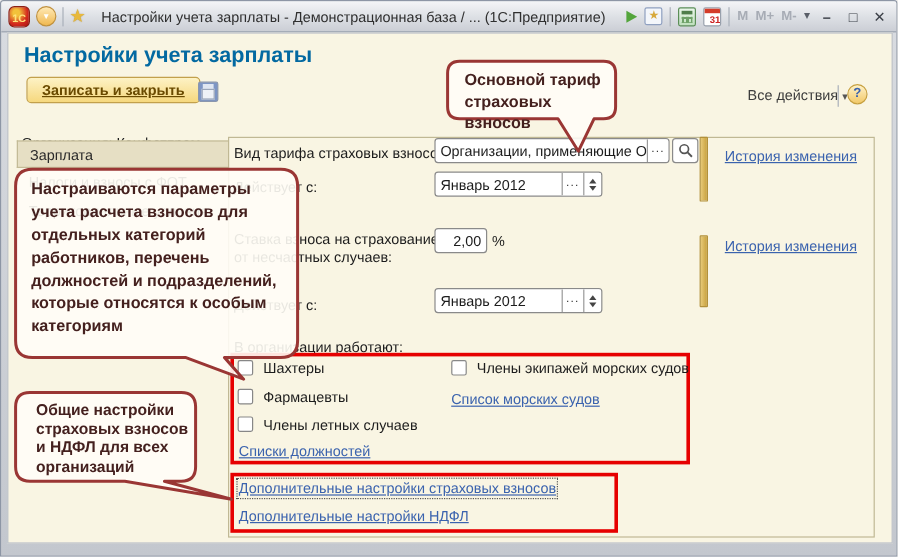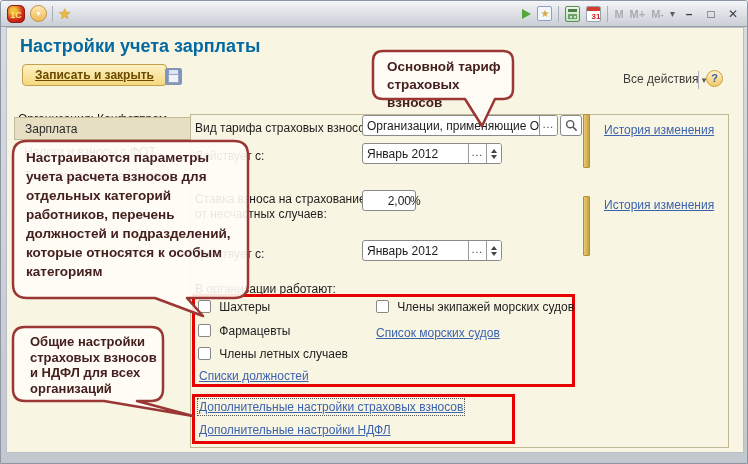--- a/index.html
+++ b/index.html
@@ -88,20 +88,21 @@
 </head>
 <body>
 
 <div class="win">
 
   <div class="titlebar">
     <div class="logo1c">1С</div>
     <div class="roundbtn"><span>▾</span></div>
     <div class="tb-sep"></div>
     <div class="tb-star">★</div>
+    <div class="tb-title">Настройки учета зарплаты - Демонстрационная база / ...  (1С:Предприятие)</div>
     <div class="tb-right">
       <div class="navarrow"></div>
       <div class="boxstar">★</div>
       <div class="tb-sep"></div>
       <div class="calcicon"></div>
       <div class="calicon">
         <div class="caltop"></div>
         <div class="calday">31</div>
       </div>
       <div class="tb-sep"></div>
@@ -161,21 +162,21 @@
       <div class="fval">Январь 2012</div>
       <div class="fbtn">...</div>
       <div class="spinbox">
         <div class="spin-up"></div>
         <div class="spin-dn"></div>
       </div>
     </div>
 
     <div class="abs lbl preline" style="left:188px;top:164px;line-height:15px;">Ставка взноса на страхование
 от несчастных случаев:</div>
-    <div class="abs fgroup" style="left:355px;top:162px;width:54px;">
+    <div class="abs fgroup" style="left:355px;top:162px;width:44px;">
       <div class="fval" style="text-align:right;">2,00</div>
     </div>
     <div class="abs lbl" style="left:403px;top:166px;">%</div>
     <div class="abs goldbar" style="left:576px;top:168px;height:60px;"></div>
     <div class="abs link" style="left:597px;top:170px;">История изменения</div>
 
     <div class="abs lbl" style="left:188px;top:219px;">Действует с:</div>
     <div class="abs fgroup" style="left:355px;top:212px;width:140px;">
       <div class="fval">Январь 2012</div>
       <div class="fbtn">...</div>

